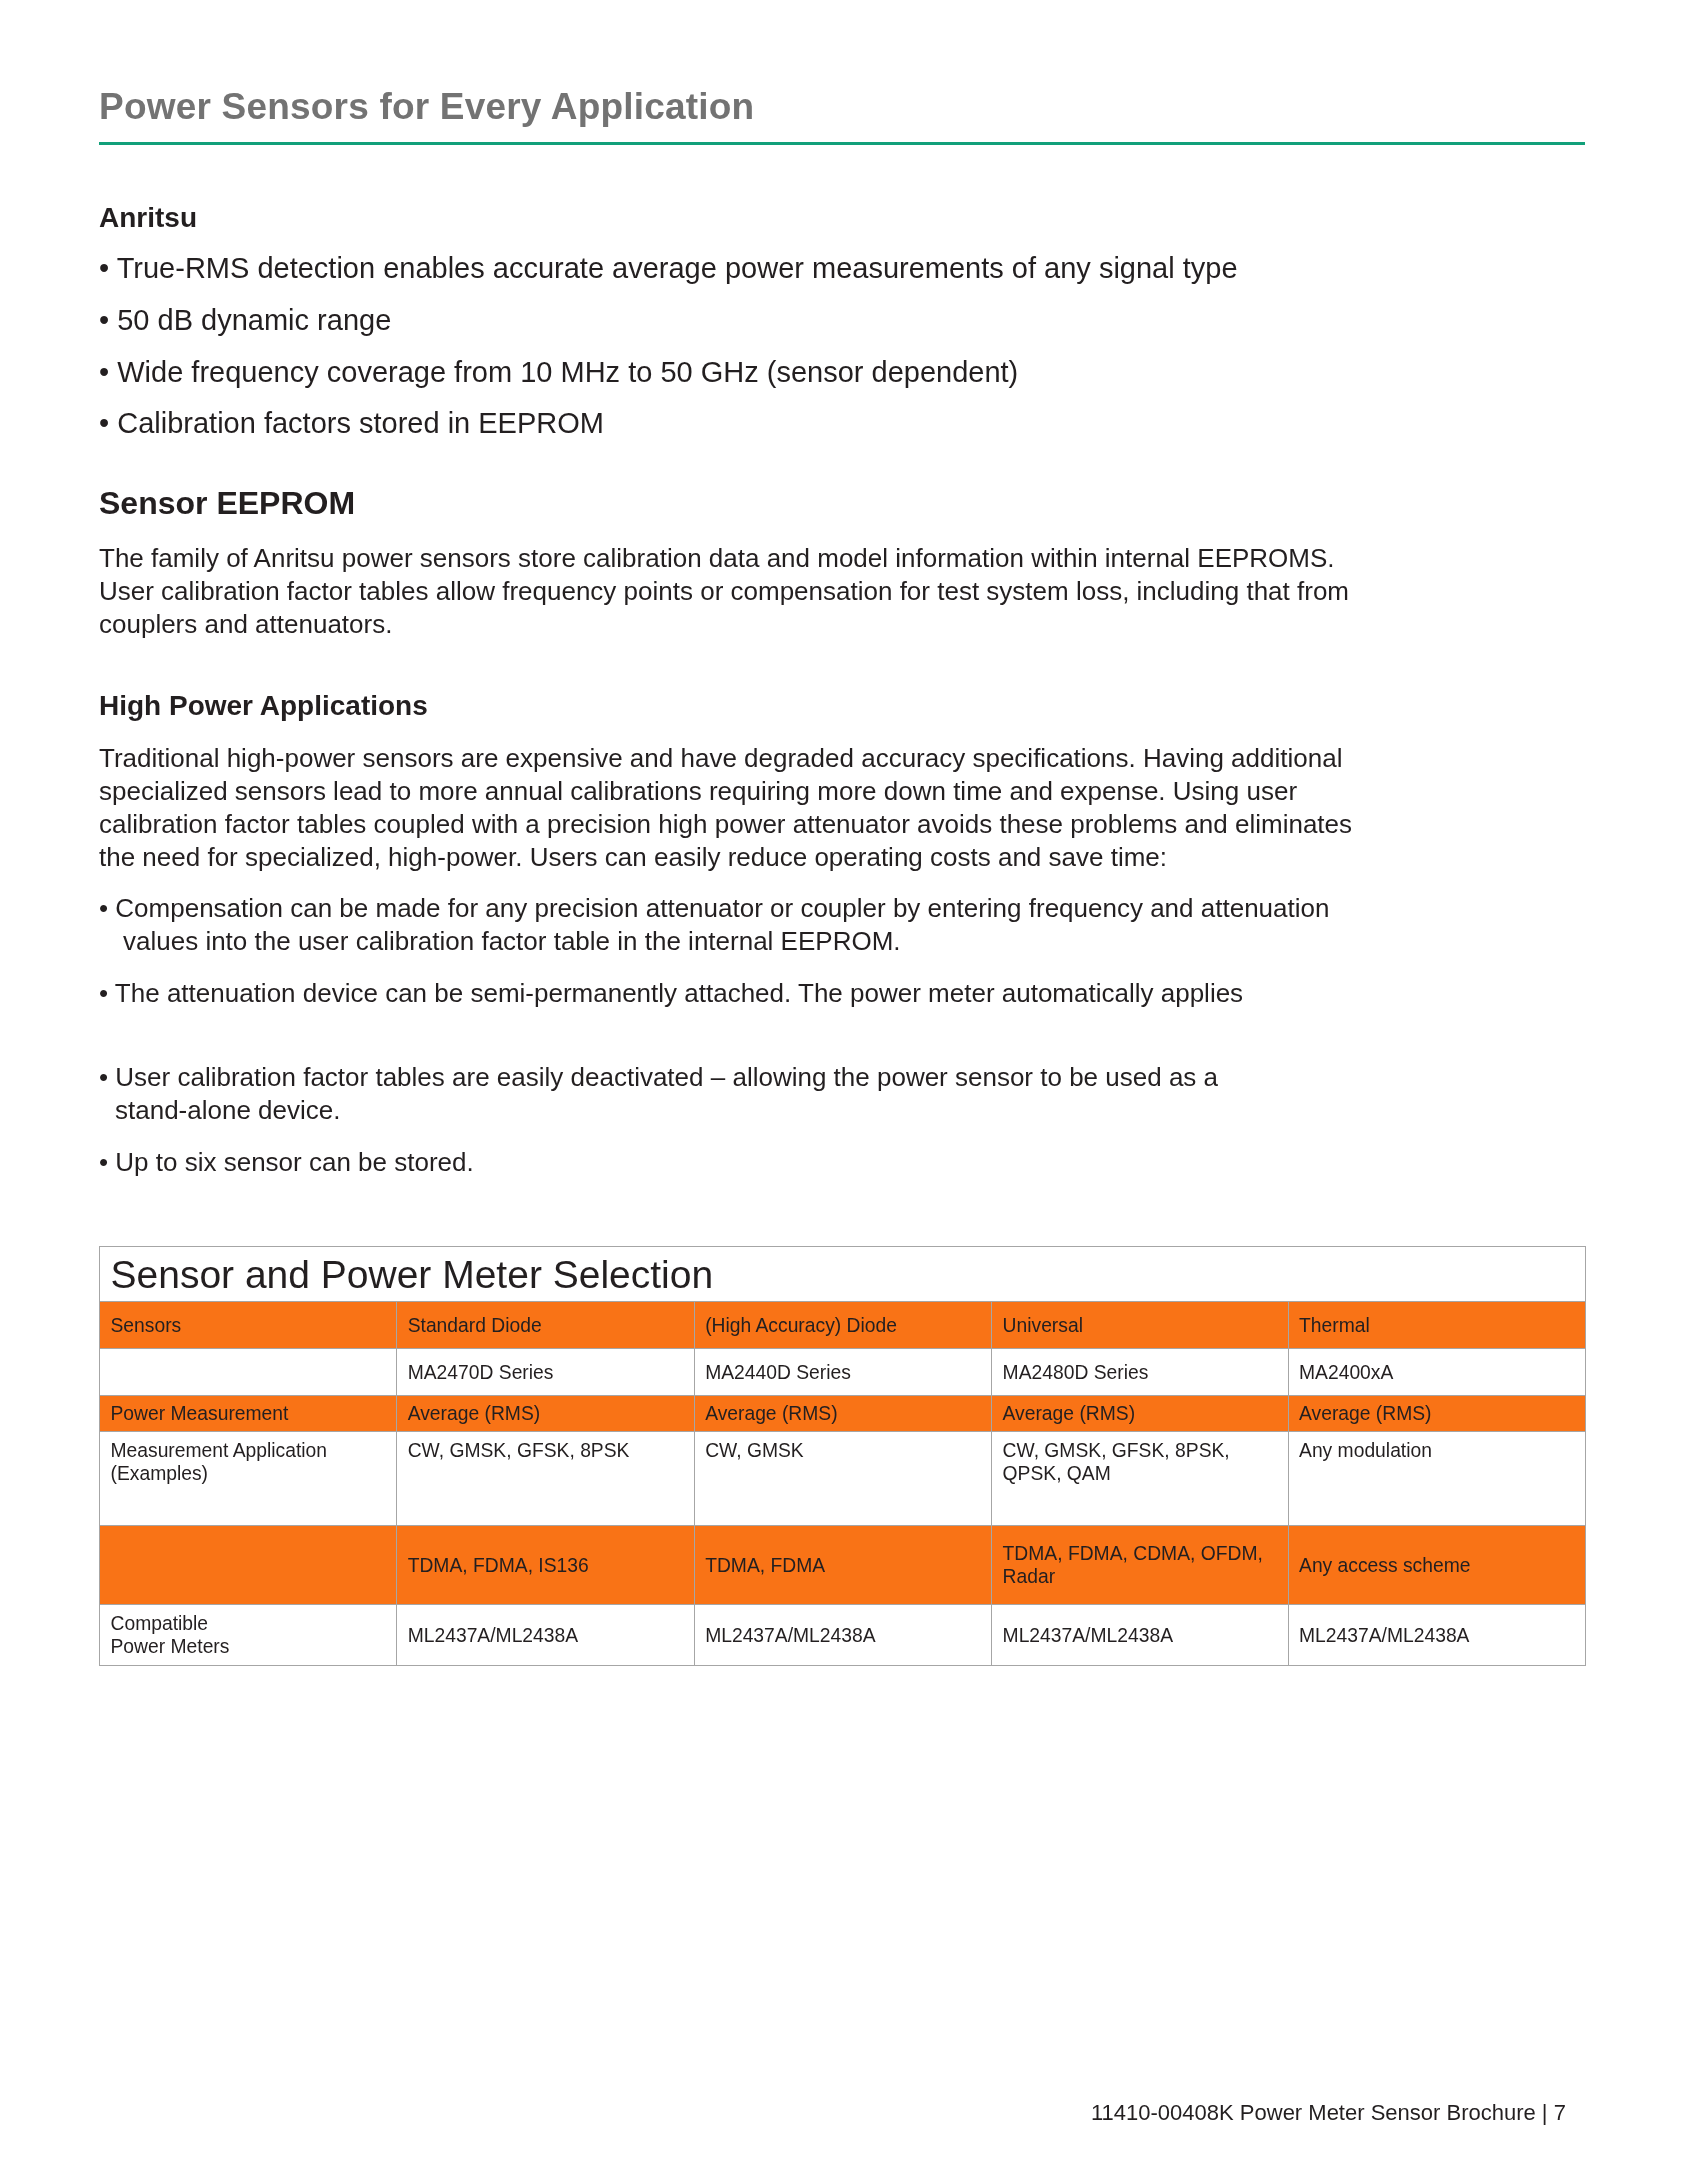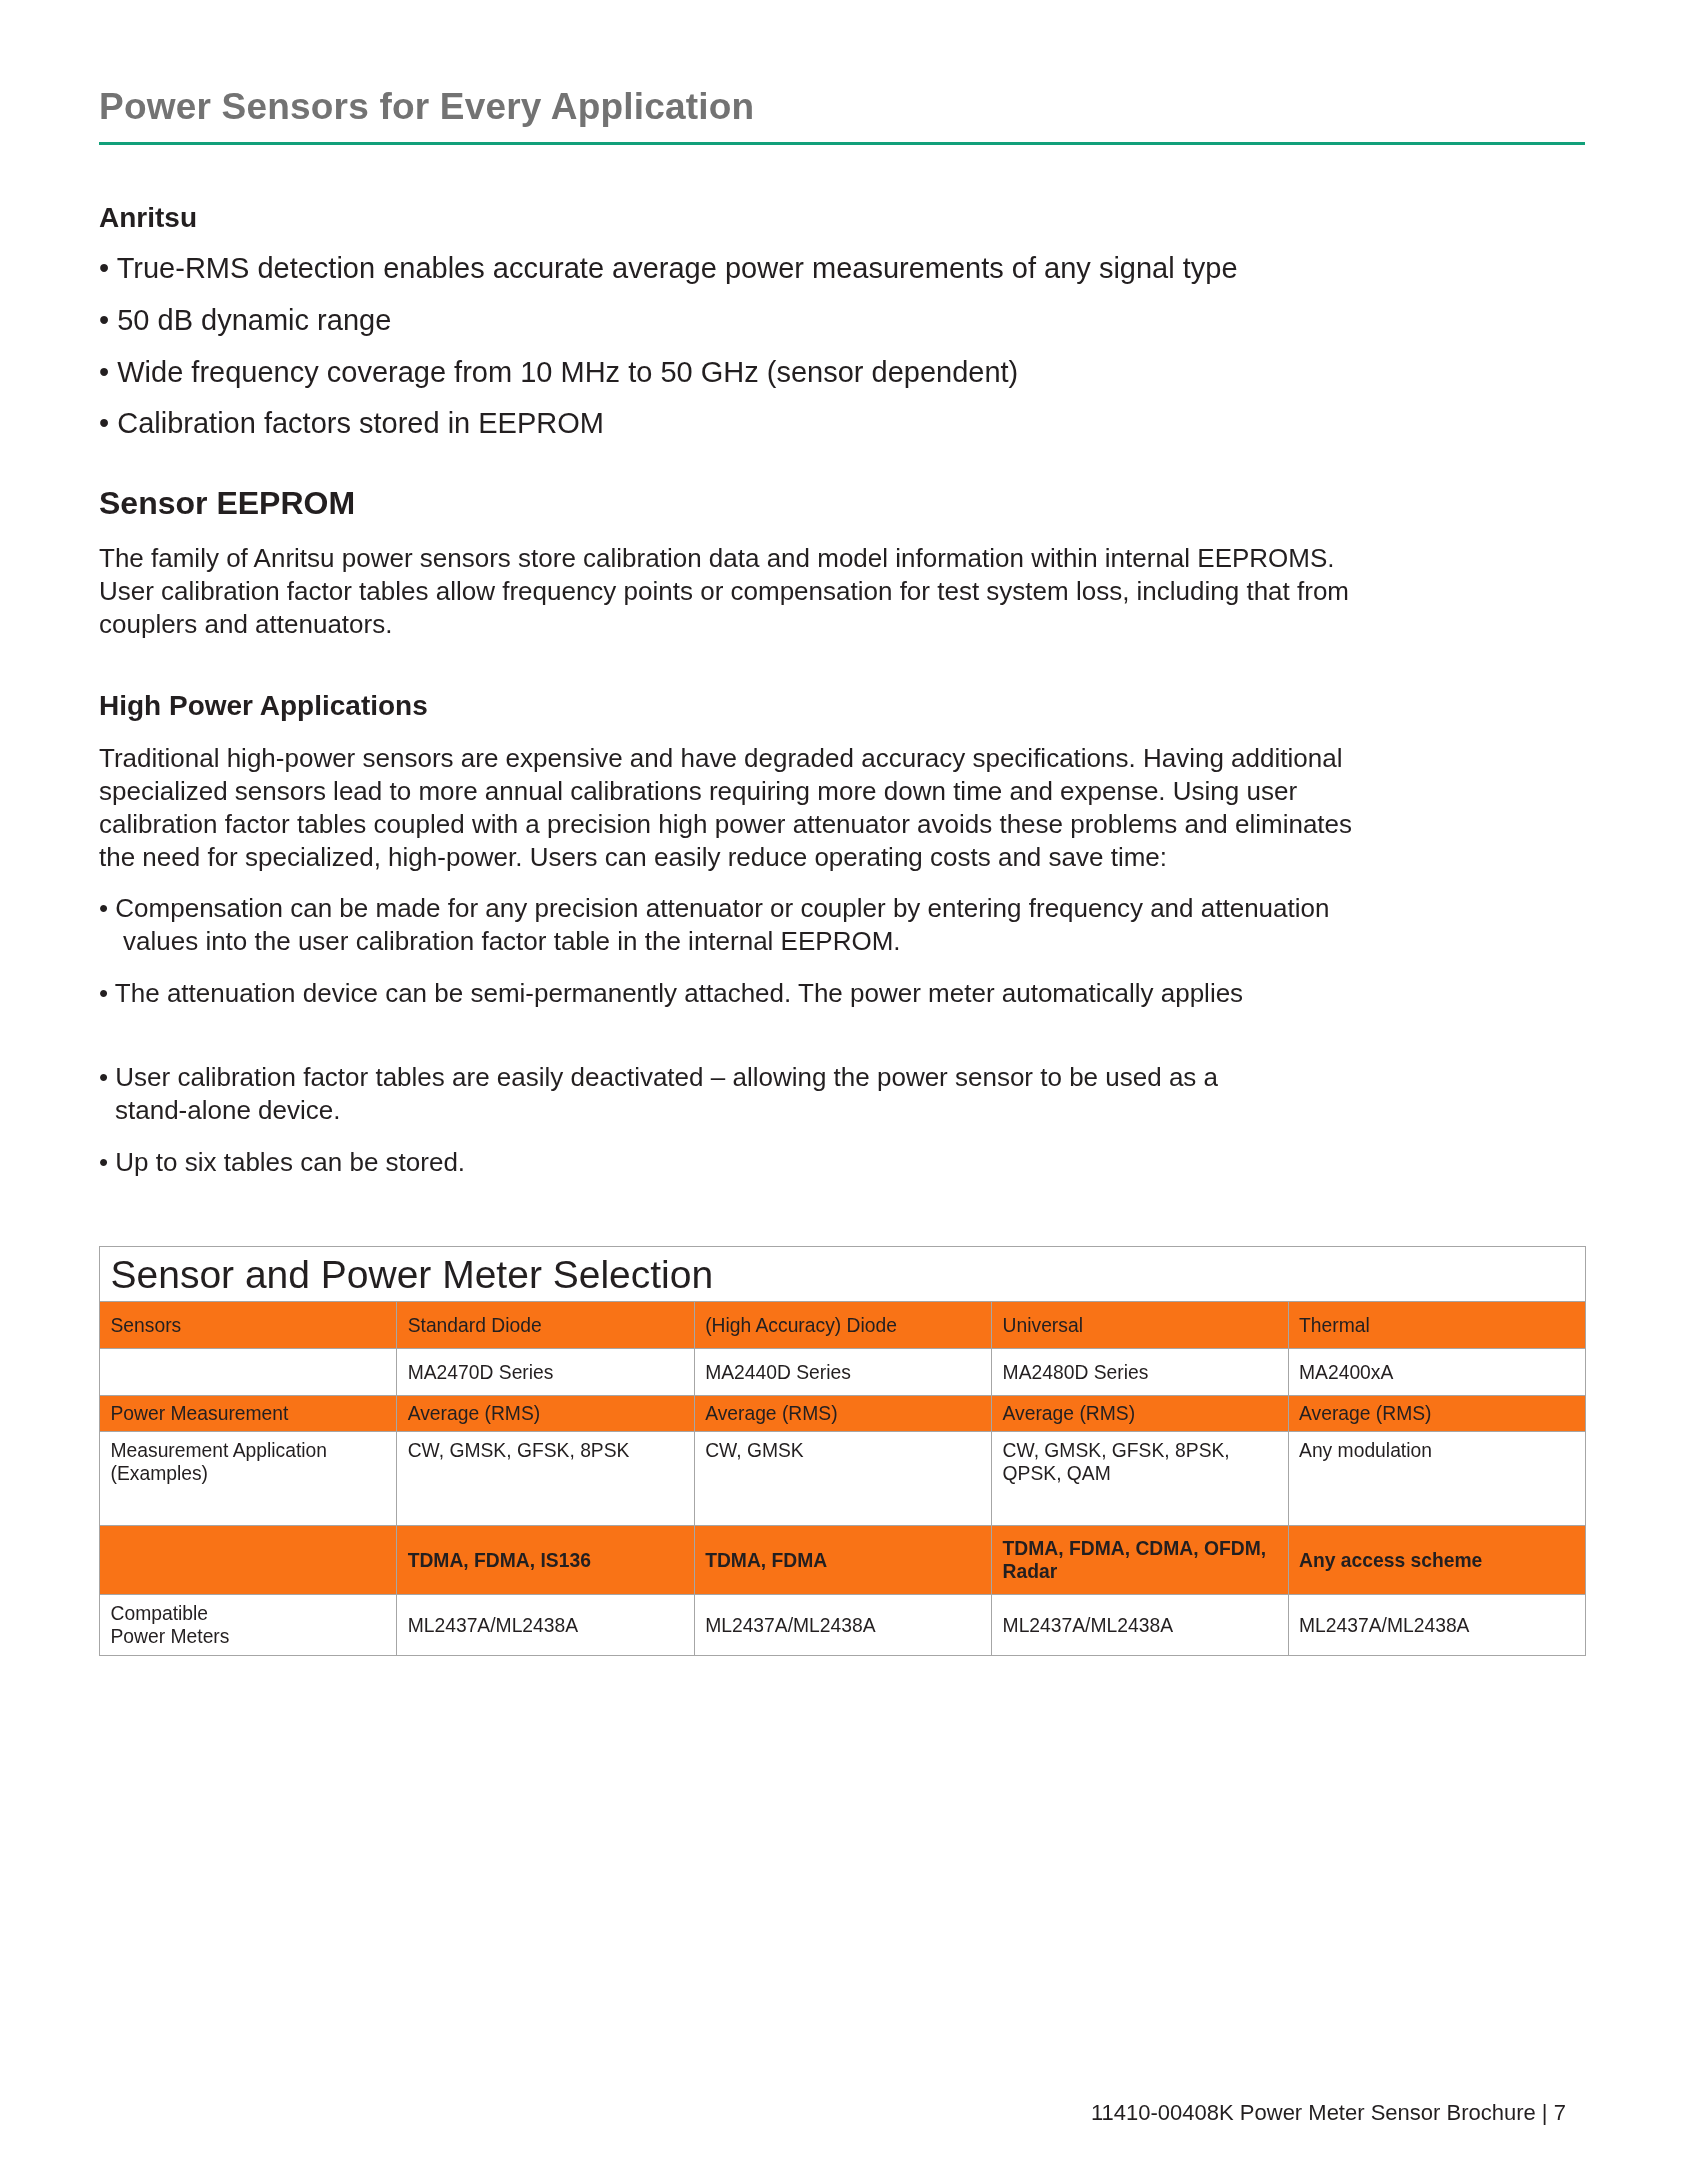--- a/index.html
+++ b/index.html
@@ -55,21 +55,21 @@
   <div class="indent">values into the user calibration factor table in the internal EEPROM.</div>
 </div>
 <div class="abs body" style="left:99px; top:977px;">
   <div>• The attenuation device can be semi-permanently attached. The power meter automatically applies</div>
 </div>
 <div class="abs body" style="left:99px; top:1061px;">
   <div>• User calibration factor tables are easily deactivated – allowing the power sensor to be used as a</div>
   <div class="indent2">stand-alone device.</div>
 </div>
 <div class="abs body" style="left:99px; top:1146px;">
-  <div>• Up to six tables can be stored.</div>
+  <div>• Up to six sensor can be stored.</div>
 </div>
 
 <table class="sel">
   <colgroup>
     <col style="width:298px">
       <col style="width:298px">
       <col style="width:298px">
       <col style="width:297px">
       <col style="width:298px">
   </colgroup>
@@ -104,21 +104,21 @@
       <div>(Examples)</div>
     </td>
     <td class="top">CW, GMSK, GFSK, 8PSK</td>
     <td class="top">CW, GMSK</td>
     <td class="top">
       <div>CW, GMSK, GFSK, 8PSK,</div>
       <div>QPSK, QAM</div>
     </td>
     <td class="top">Any modulation</td>
   </tr>
-  <tr class="fill" style="height:69px;font-weight:bold;">
+  <tr class="fill" style="height:79px;">
     <td></td>
     <td>TDMA, FDMA, IS136</td>
     <td>TDMA, FDMA</td>
     <td>
       <div>TDMA, FDMA, CDMA, OFDM,</div>
       <div>Radar</div>
     </td>
     <td>Any access scheme</td>
   </tr>
   <tr style="height:61px;">

